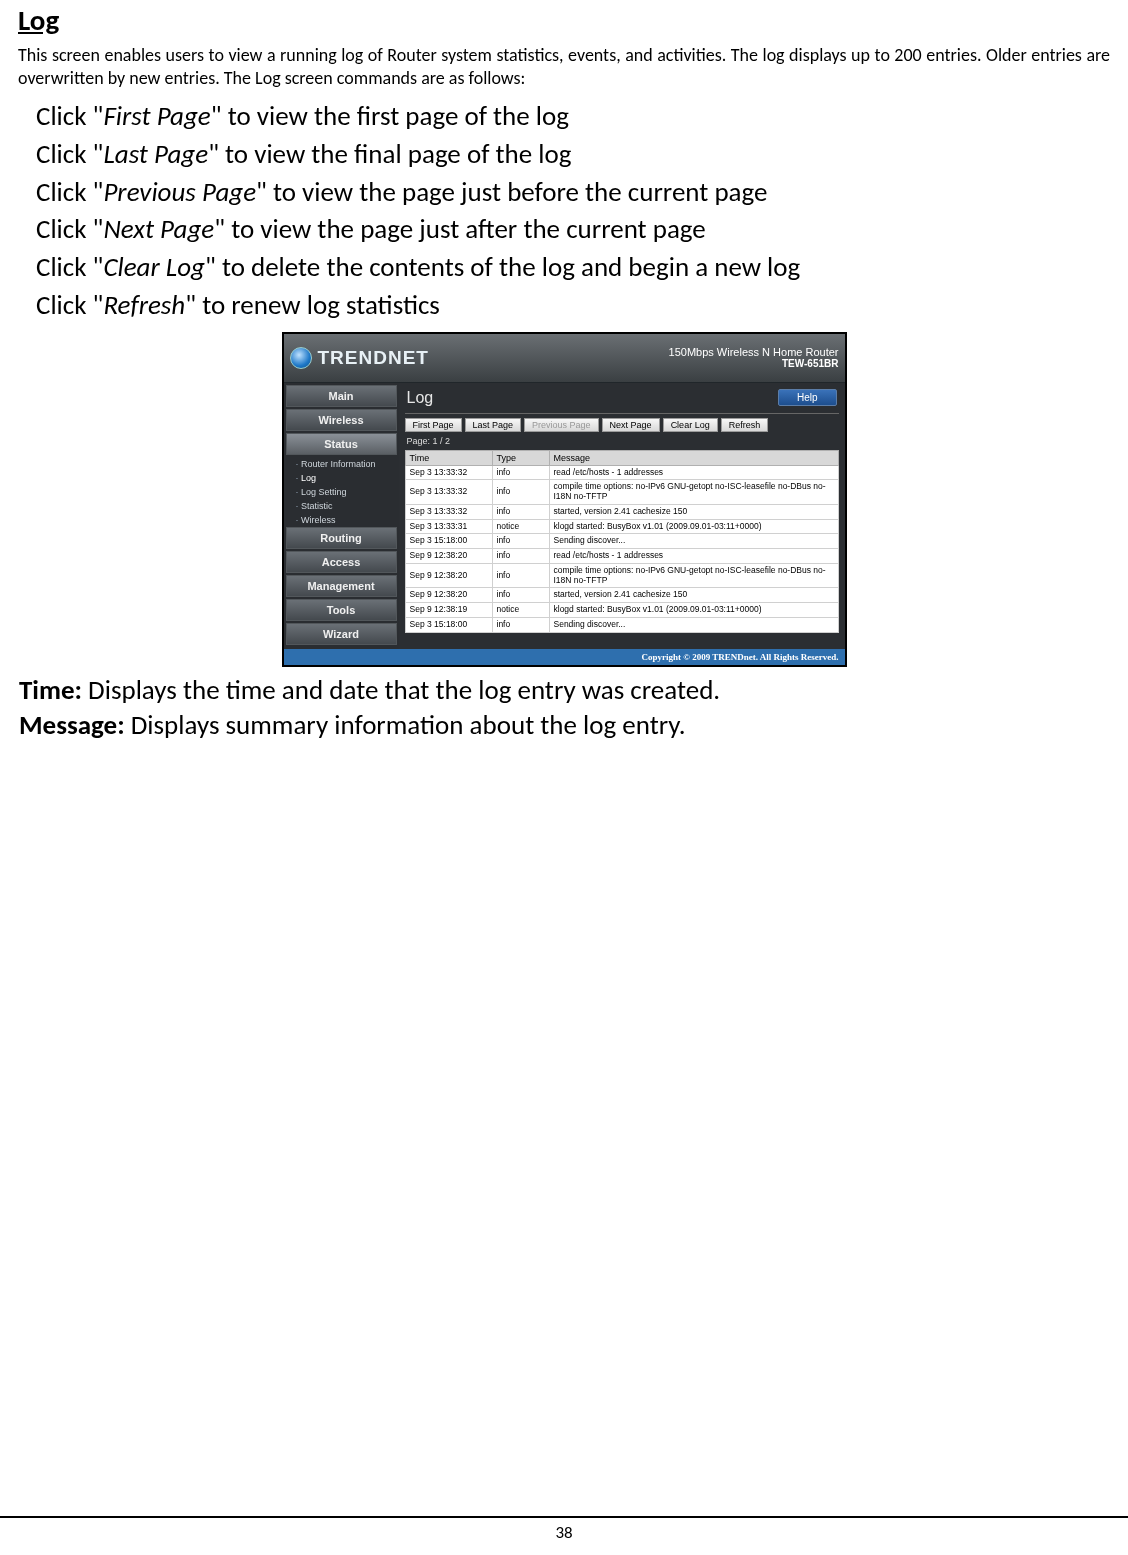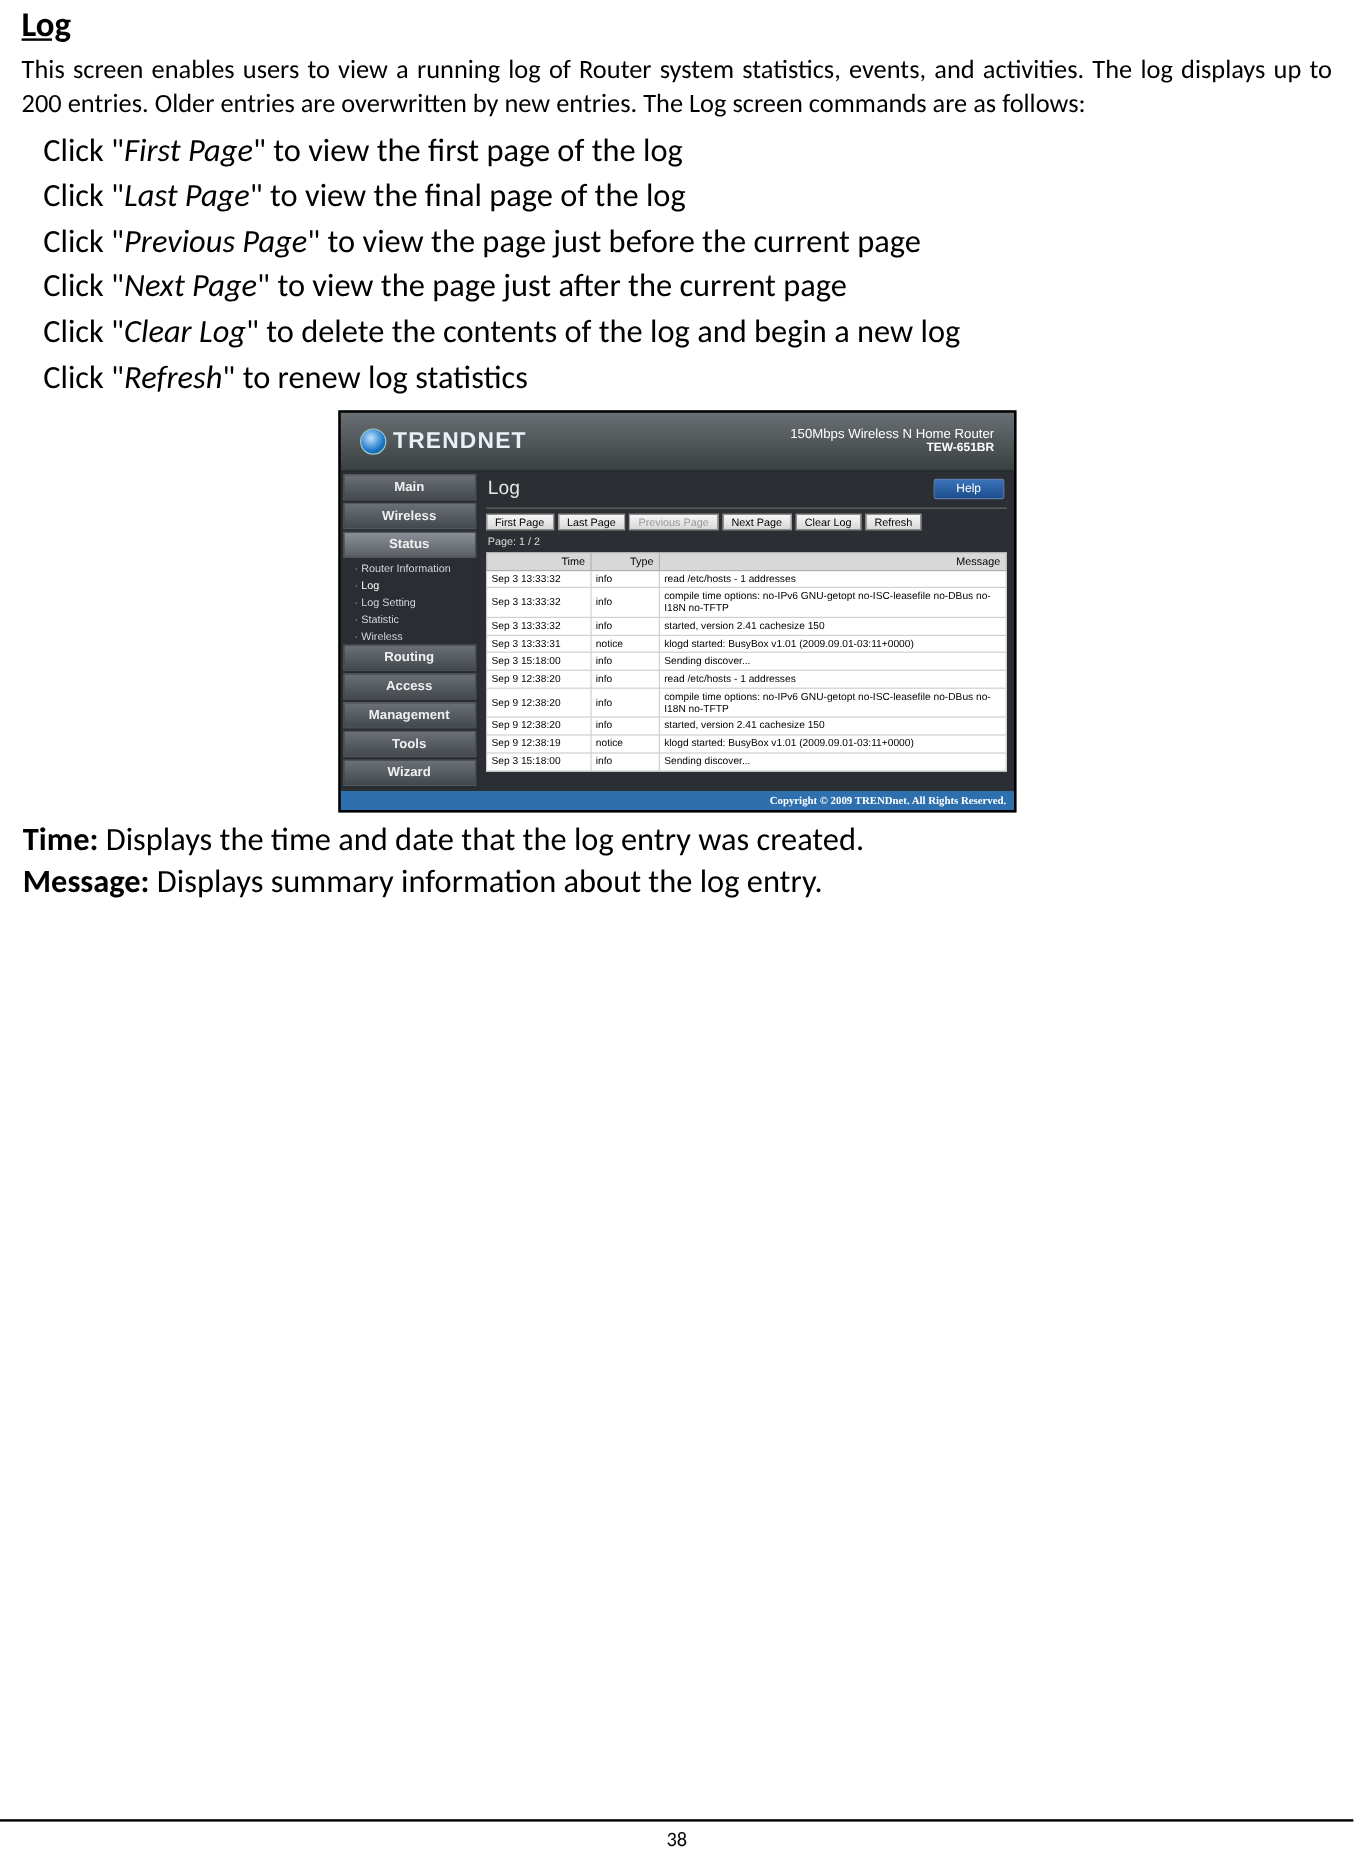--- a/index.html
+++ b/index.html
@@ -17,21 +17,21 @@
     box-sizing: border-box;
     position: relative;
   }
   h1.section {
     font-size: 29px;
     font-weight: bold;
     text-decoration: underline;
     margin: 2px 0 6px 0;
   }
   p.intro {
-    font-size: 22px;
+    font-size: 18px;
     margin: 0 0 10px 0;
     line-height: 1.25;
     text-align: justify;
   }
   .cmd-list {
     margin-left: 18px;
   }
   .cmd-item {
     font-size: 27px;
     margin: 4px 0;
@@ -54,21 +54,21 @@
     font-family: Arial, Helvetica, sans-serif;
     font-size: 10px;
     color: #ddd;
     box-sizing: border-box;
   }
   .router-header {
     height: 48px;
     background: linear-gradient(#6a6f73, #3a3f42);
     display: flex;
     align-items: center;
-    padding: 0 16px;
+    padding: 0 6px;
     border-bottom: 1px solid #20262a;
   }
   .brand-logo {
     width: 20px;
     height: 20px;
     border-radius: 50%;
     background: radial-gradient(circle at 40% 35%, #bfe2ff, #1e78c8 60%, #0b4d86);
     border: 1px solid #9cc;
     margin-right: 6px;
   }
@@ -167,21 +167,21 @@
     border-collapse: collapse;
     background: #fff;
     color: #000;
   }
   table.log th {
     background: #d8d8d8;
     font-size: 9px;
     font-weight: normal;
     padding: 2px 4px;
     border: 1px solid #b0b0b0;
-    text-align: right;
+    text-align: left;
   }
   table.log td {
     font-size: 8.5px;
     padding: 2px 4px;
     border: 1px solid #d0d0d0;
     vertical-align: middle;
     line-height: 1.15;
   }
   table.log td.time-col { width: 78px; }
   table.log td.type-col { width: 48px; }

